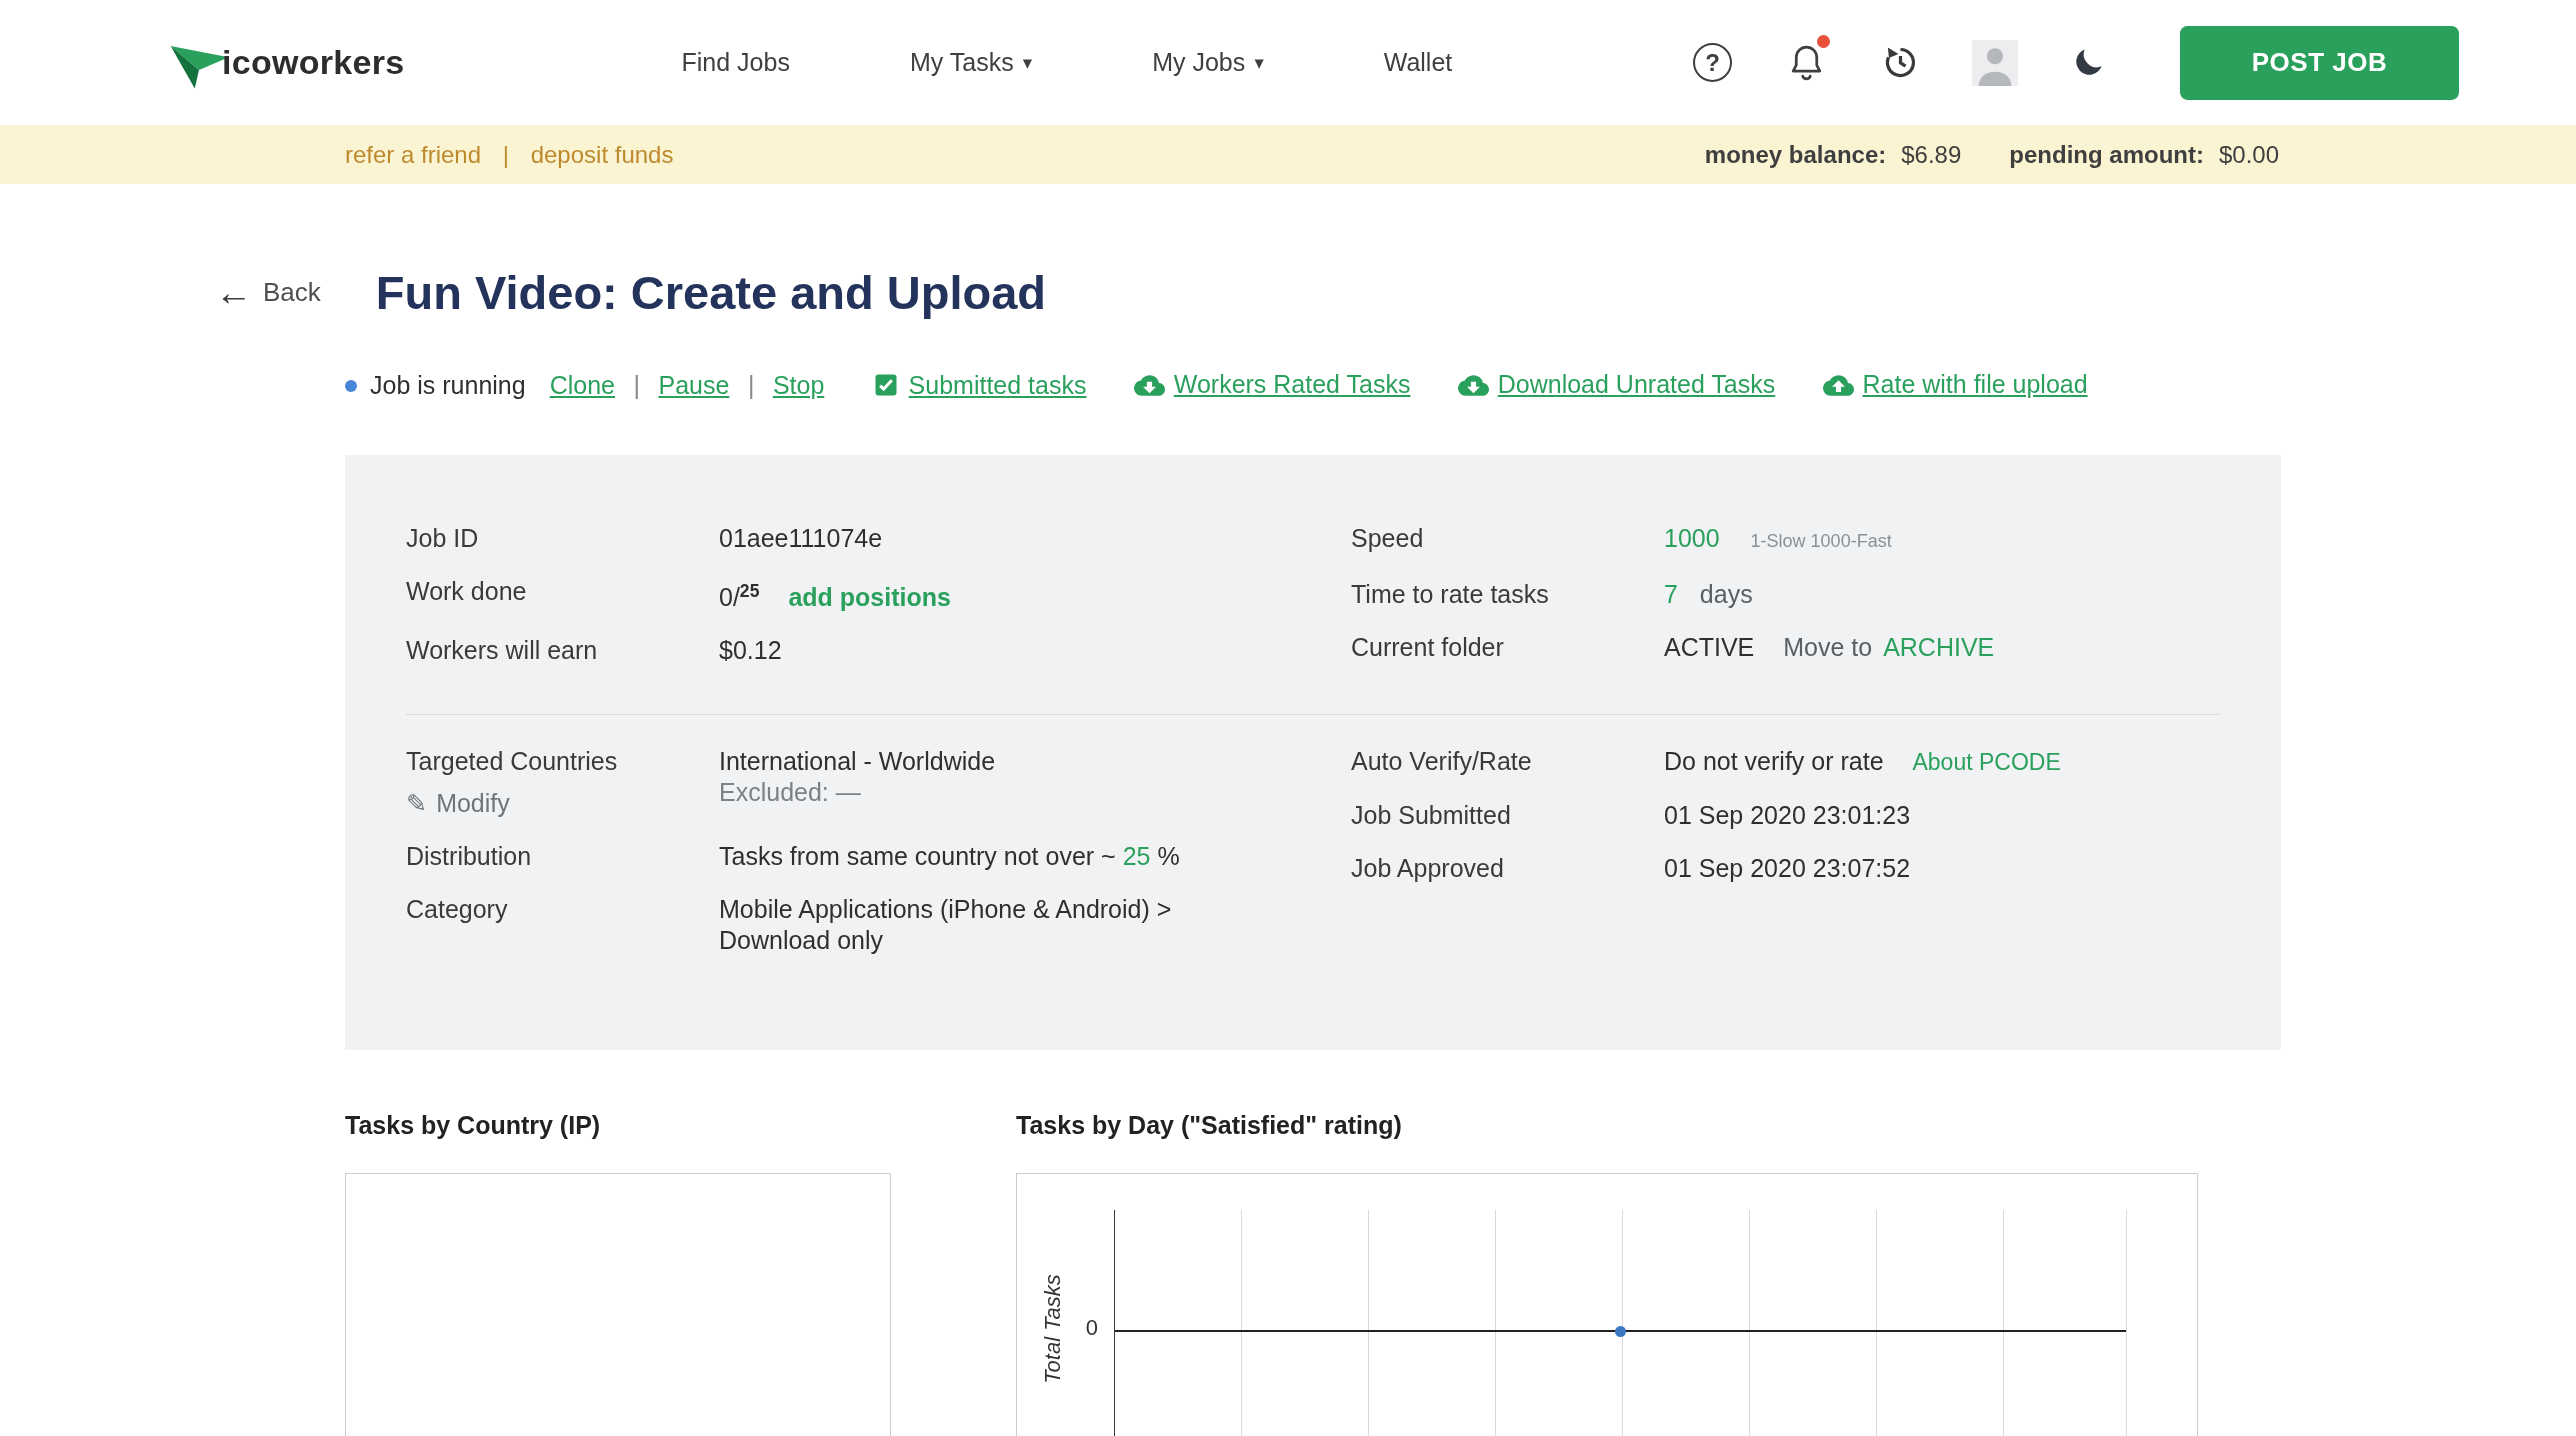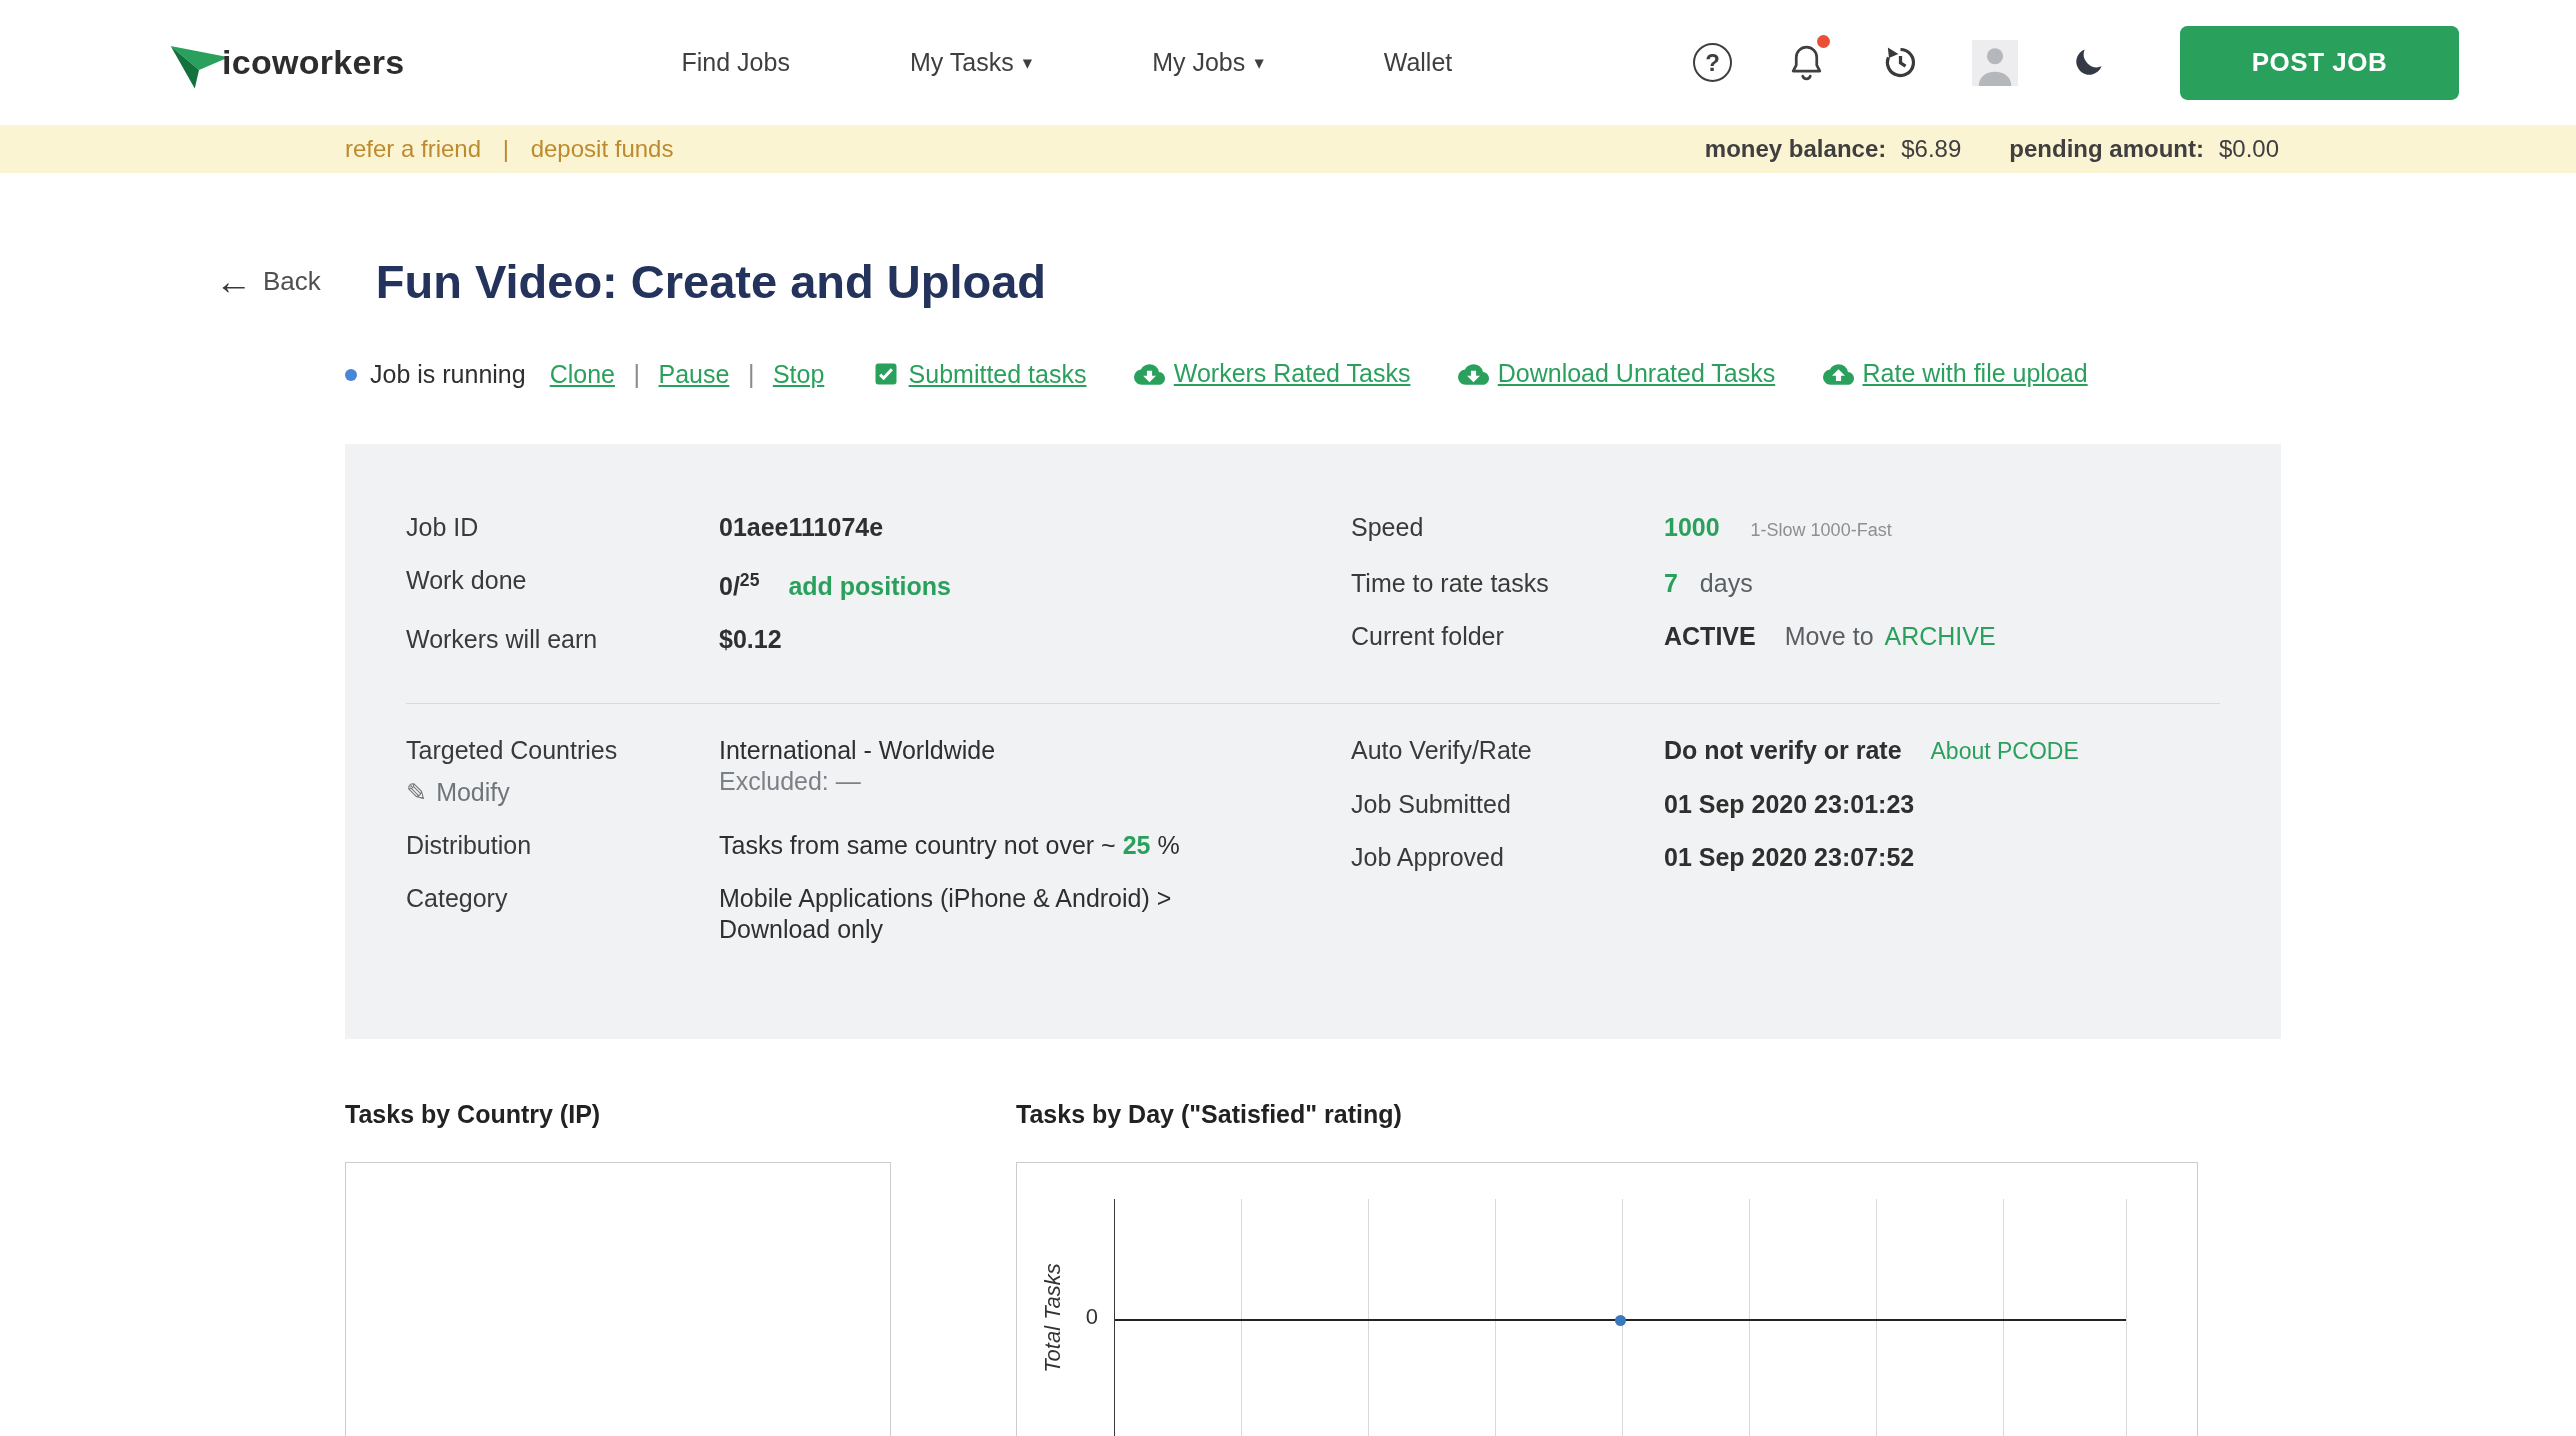--- a/index.html
+++ b/index.html
@@ -19,21 +19,21 @@
   .main-nav { display: flex; gap: 120px; margin-left: 277px; align-items: center; }
   .main-nav a { font-size: 25px; color: #3f3f3f; display: flex; align-items: center; gap: 9.2px; }
   .caret { font-size: 18.5px; color: #3f3f3f; }
   .nav-right { margin-left: auto; display: flex; align-items: center; gap: 48px; }
   .icon-btn { position: relative; width: 46px; height: 48px; display: flex; align-items: center; justify-content: center; cursor: pointer; }
   .help-circle { width: 39px; height: 39px; border: 2.8px solid #3f3f3f; border-radius: 50%; display: flex; align-items: center; justify-content: center; font-size: 24px; font-weight: bold; color: #3f3f3f; }
   .bell-dot { position: absolute; top: -3.7px; right: 0; width: 13px; height: 13px; border-radius: 50%; background: #e8503a; }
   .post-job { margin-left: 20.3px; width: 279px; height: 74px; background: #2aa05d; color: #fff; font-size: 26px; font-weight: bold; border: none; border-radius: 7.4px; font-family: inherit; letter-spacing: 0.5px; cursor: pointer; }
 
   
-  .subbar { height: 48px; background: #fbf4d3; display: flex; align-items: center; padding: 0 297px 0 345px; font-size: 24px; }
+  .subbar { height: 59px; background: #fbf4d3; display: flex; align-items: center; padding: 0 297px 0 345px; font-size: 24px; }
   .subbar a { color: #bd8a2e; }
   .subbar .sep { color: #bd8a2e; margin: 0 15px; }
   .subbar-right { margin-left: auto; display: flex; align-items: center; }
   .bal-label { font-weight: bold; color: #3f3f3f; }
   .bal-value { margin-left: 15px; color: #3f3f3f; }
   .group-gap { margin-left: 48px; }
 
   
   .title-row { display: flex; align-items: center; margin: 81px 0 0 215px; }
   .back { display: flex; align-items: center; gap: 11px; color: #4f4f4f; font-size: 26px; }
@@ -48,21 +48,21 @@
   .glink { color: #2aa05d; text-decoration: underline; }
   .icon-link { display: flex; align-items: flex-start; gap: 8.3px; margin-left: 48px; }
   .icon-link svg { flex-shrink: 0; }
 
   
   .panel { width: 1936px; margin: 54px 0 0 345px; background: #f1f2f3; padding: 68px 61px 72px; }
   .panel-grid { display: grid; grid-template-columns: 945px auto; }
   .drow { display: flex; margin-bottom: 22px; font-size: 25px; line-height: 31px; }
   .dlabel { width: 313px; flex-shrink: 0; color: #3a3a3a; }
   .dvalue { color: #2f2f2f; }
-  .bold { font-weight: bold; }
+  .bold { font-weight: normal; }
   .green { color: #2aa05d; }
   .hint { color: #8b9095; margin-left: 24px; font-size: 18px; }
   .muted { color: #7c8187; }
   .unit { color: #5a5f64; margin-left: 15px; }
   .moveto { color: #5a5f64; margin-left: 22px; }
   .green-link { color: #2aa05d; margin-left: 4px; }
   .sm { font-size: 23px; margin-left: 22px; }
   .divider { border: none; border-top: 1.8px solid #d9dadc; margin: 26px 0 31px; }
   .modify { color: #6f757b; display: inline-flex; align-items: center; gap: 9.2px; margin-top: 11px; font-size: 25px; cursor: pointer; }
   .pencil { font-size: 25px; color: #6f757b; }

